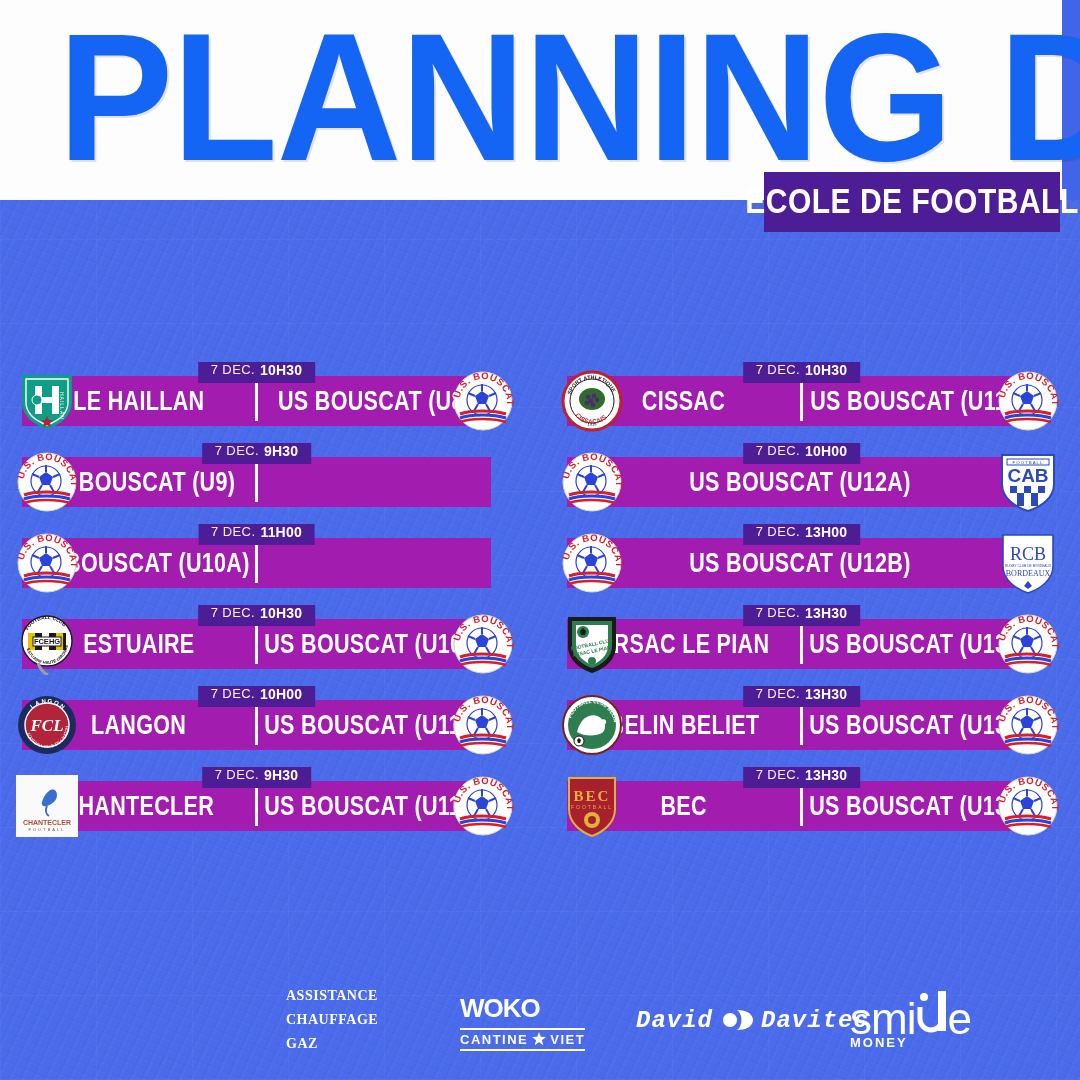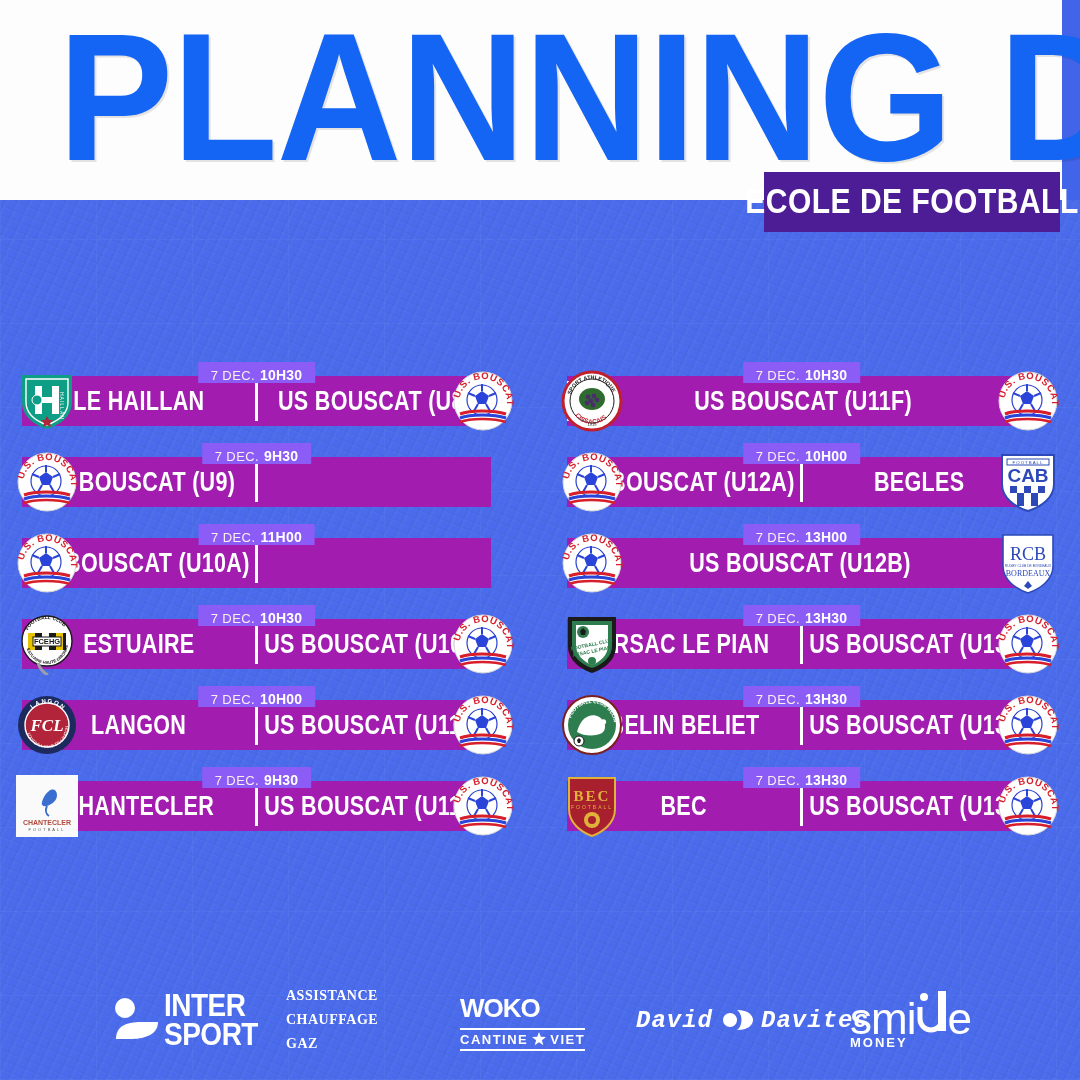--- a/index.html
+++ b/index.html
@@ -83,22 +83,22 @@
     font-family:"Liberation Sans Narrow","Liberation Sans",sans-serif;
     font-weight:700;font-size:22px;letter-spacing:.3px;
     transform:scaleY(1.22) scaleX(.98);
     white-space:nowrap;
   }
   .match .divider{
     width:3px;background:#ffffff;flex:0 0 3px;margin:5px 0;
   }
   .date-badge{
     position:absolute;top:0;left:50%;transform:translateX(-50%);
-    height:21px;padding:0 13px;background:#8b5cf6;
-    display:flex;align-items:flex-end;justify-content:center;gap:5px;
+    height:21px;padding:0 13px;background:#4c1d95;
+    display:flex;align-items:flex-start;justify-content:center;gap:5px;
     z-index:4;
   }
   .date-badge .d{
     color:#fdeeec;font-size:13px;font-weight:400;letter-spacing:.4px;
     font-family:"Liberation Sans",sans-serif;
   }
   .date-badge .t{
     color:#ffffff;font-size:14px;font-weight:700;letter-spacing:.2px;
     font-family:"Liberation Sans",sans-serif;
   }
@@ -405,20 +405,23 @@
         <text font-family="Liberation Sans, sans-serif" font-size="9.5" font-weight="bold" fill="#d71e2b" letter-spacing="0.5">
           <textPath href="#ub-arc" startOffset="6%">U.S. BOUSCAT</textPath>
         </text>
       </svg>
           </div>
         </div>
       </div>
     <div class="column col-right">
         <div class="match" style="top: 0px;">
           <div class="bar">
+            <div class="side">
+              <span>CISSAC</span>
+            </div>
             <div class="divider"></div>
             <div class="side">
               <span>US BOUSCAT (U11F)</span>
             </div>
           </div>
           <div class="date-badge">
             <span class="d">7 DEC.</span>
             <span class="t">10H30</span>
           </div>
           <div class="logo-slot logo-left">
@@ -457,23 +460,20 @@
         </text>
       </svg>
           </div>
         </div>
         <div class="match" style="top: 81px;">
           <div class="bar">
             <div class="side">
               <span>US BOUSCAT (U12A)</span>
             </div>
             <div class="divider"></div>
-            <div class="side">
-              <span>BEGLES</span>
-            </div>
           </div>
           <div class="date-badge">
             <span class="d">7 DEC.</span>
             <span class="t">10H00</span>
           </div>
           <div class="logo-slot logo-left">
             <svg width="62" height="62" viewBox="0 0 62 62">
         <circle cx="31" cy="31" r="29" fill="#fff"></circle>
         <circle cx="31" cy="31" r="29" fill="none" stroke="#d7d7d7" stroke-width="1"></circle>
         <circle cx="30" cy="30" r="15" fill="#ffffff" stroke="#2a3fd0" stroke-width="1.2"></circle>
@@ -669,30 +669,20 @@
           <textPath href="#ub-arc" startOffset="6%">U.S. BOUSCAT</textPath>
         </text>
       </svg>
           </div>
         </div>
       </div>
   </div>
 
   <div class="sponsors">
 
-    <div class="sp sp-intersport">
-      <svg width="52" height="50" viewBox="0 0 52 50">
-        <circle cx="13" cy="13" r="10" fill="#fff"></circle>
-        <path d="M4 44 C4 28 20 27 30 27 L46 27 C46 41 30 44 18 44 Z" fill="#fff"></path>
-      </svg>
-      <div class="intersport-text">
-        <div>INTER</div>
-        <div>SPORT</div>
-      </div>
-    </div>
 
     <div class="sp sp-acg">
       <div class="acg-text">
         <div>ASSISTANCE</div>
         <div>CHAUFFAGE</div>
         <div>GAZ</div>
       </div>
     </div>
 
     <div class="sp sp-woko">

